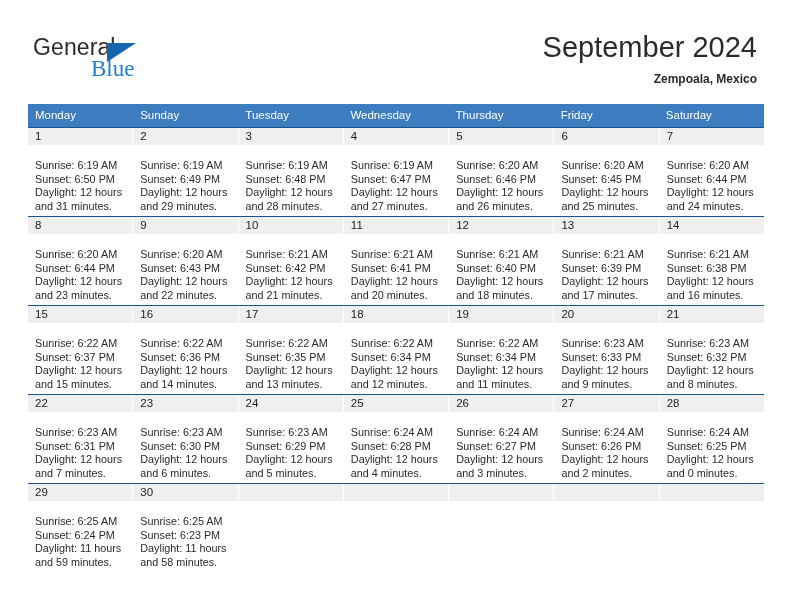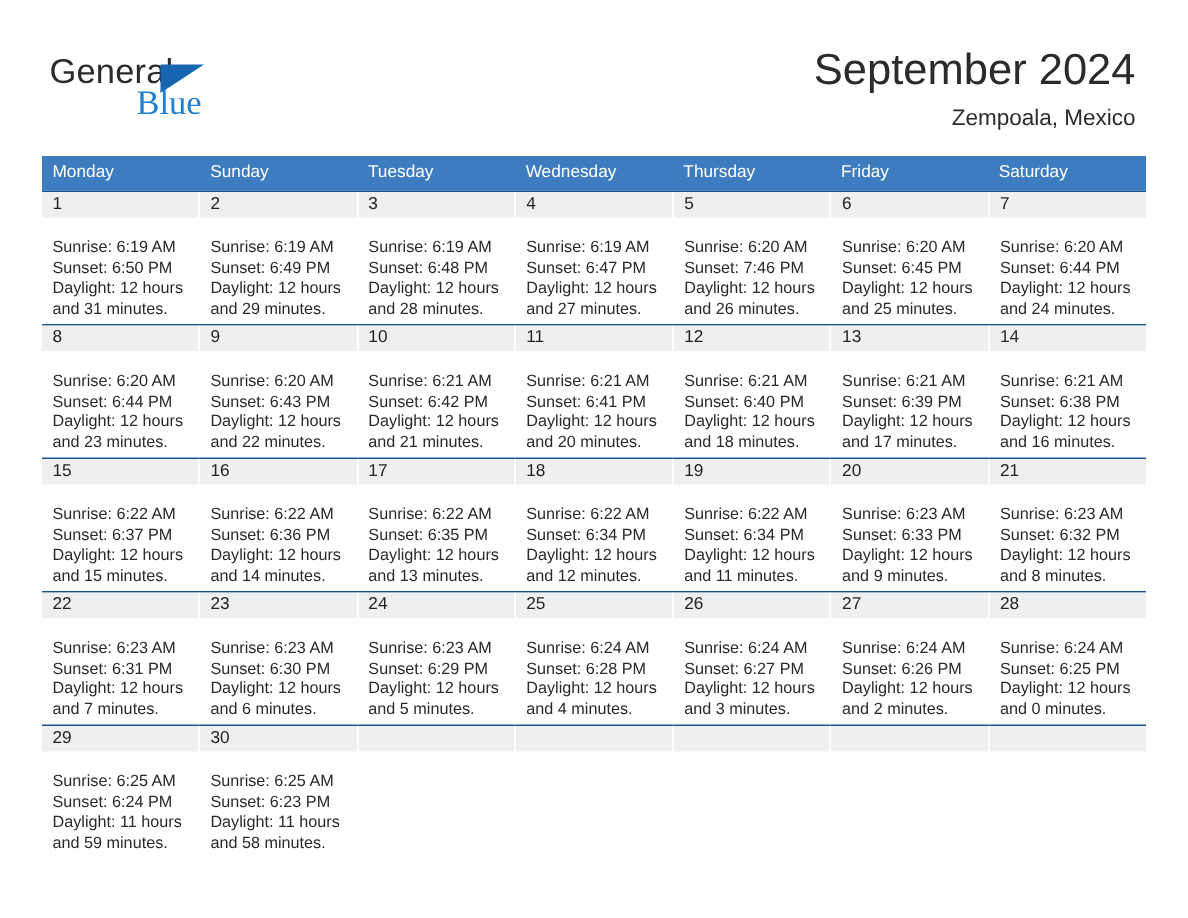--- a/index.html
+++ b/index.html
@@ -70,25 +70,26 @@
   }
   .cal-title {
     font-size: 29px;
     color: #2b2b2b;
     font-weight: normal;
     line-height: 34px;
     white-space: nowrap;
     text-align: center;
   }
   .cal-subtitle {
-    font-size: 15px;
+    font-size: 12px;
     color: #2b2b2b;
     line-height: 20px;
     margin-top: 5px;
     white-space: nowrap;
+    font-weight: bold;
   }
 
   
   .calendar {
     position: absolute;
     left: 28px;
     top: 104px;
     width: 736px;
   }
   .weekdays {
@@ -211,21 +212,21 @@
           <div>Sunrise: 6:19 AM</div>
           <div>Sunset: 6:47 PM</div>
           <div>Daylight: 12 hours</div>
           <div>and 27 minutes.</div>
         </div>
       </div>
       <div class="day-cell">
         <div class="daynum-strip">5</div>
         <div class="day-info">
           <div>Sunrise: 6:20 AM</div>
-          <div>Sunset: 7:46 PM</div>
+          <div>Sunset: 6:46 PM</div>
           <div>Daylight: 12 hours</div>
           <div>and 26 minutes.</div>
         </div>
       </div>
       <div class="day-cell">
         <div class="daynum-strip">6</div>
         <div class="day-info">
           <div>Sunrise: 6:20 AM</div>
           <div>Sunset: 6:45 PM</div>
           <div>Daylight: 12 hours</div>

